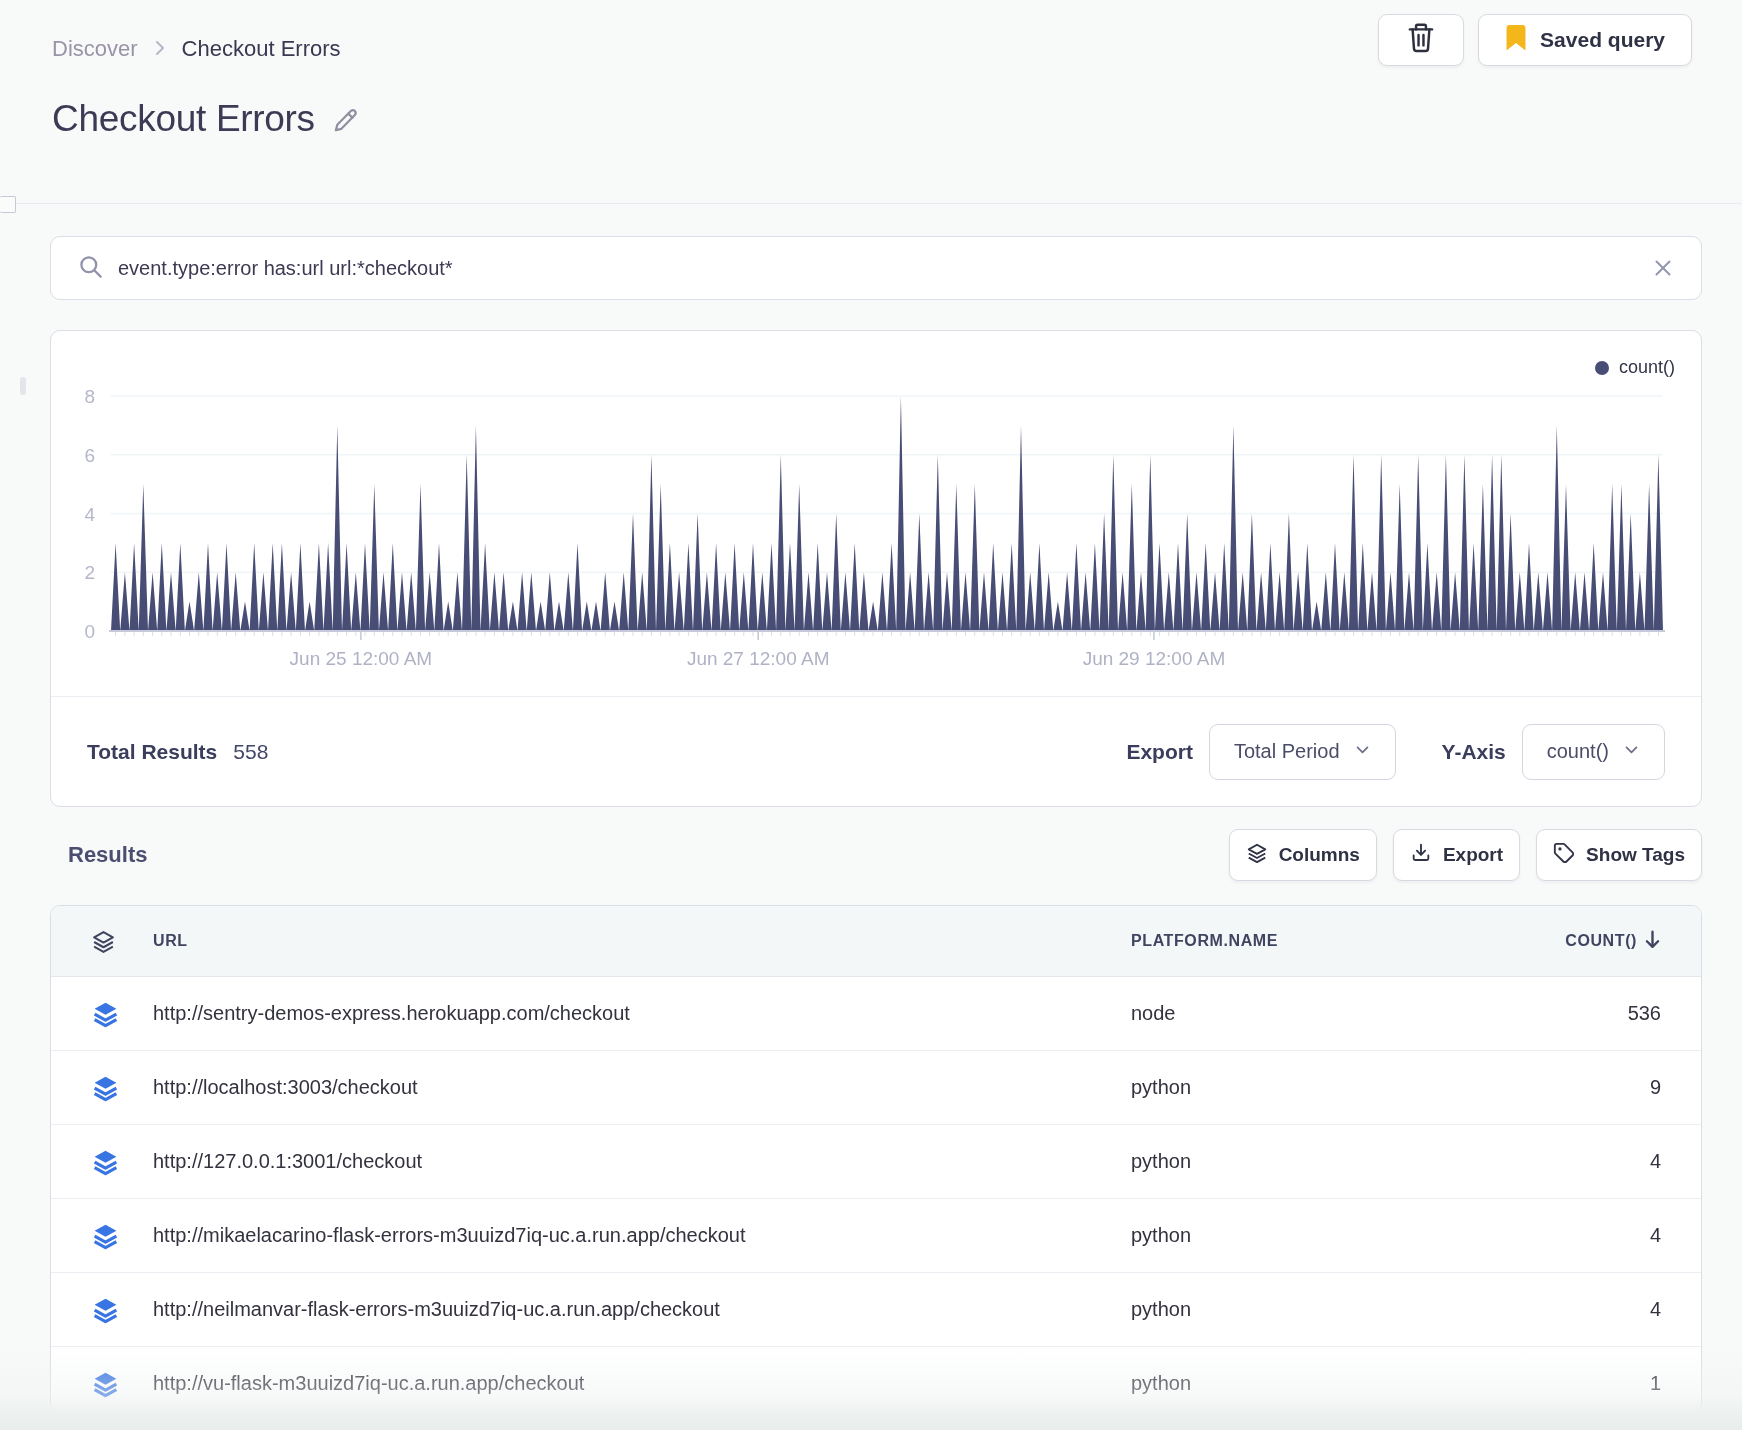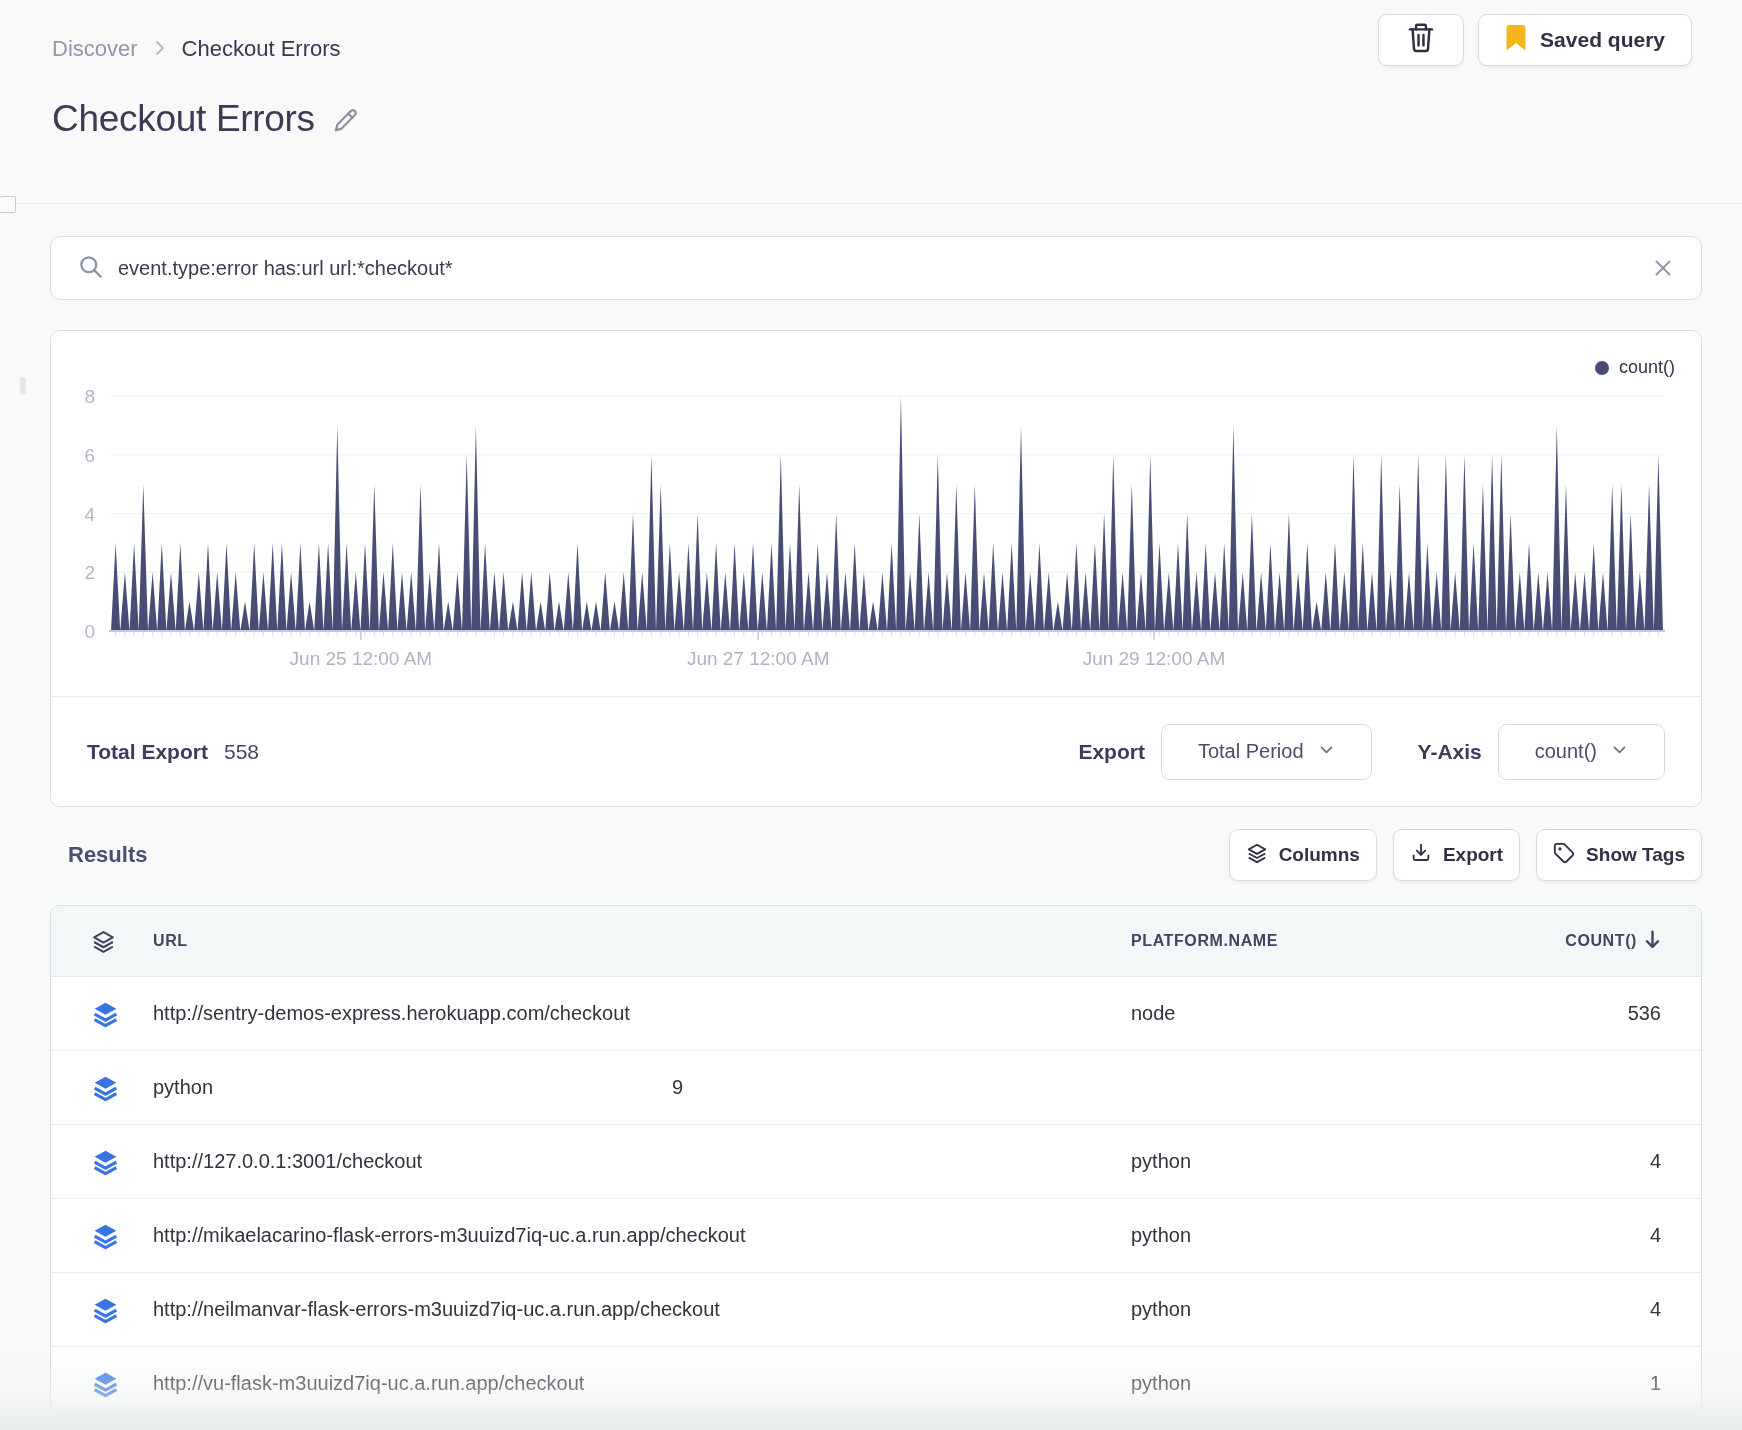--- a/index.html
+++ b/index.html
@@ -39,21 +39,21 @@
   .legend{position:absolute;right:26px;top:26px;display:flex;align-items:center;gap:10px;font-size:18px;color:#33344A;}
   .legend-dot{width:14px;height:14px;border-radius:50%;background:#484D75;}
   #chart-svg{position:absolute;left:0;top:30px;}
   .chart-footer{position:absolute;left:0;right:0;top:365px;bottom:0;border-top:1.5px solid #ECECF3;
                 display:flex;align-items:center;padding:0 36px;}
   .total-label{font-size:21px;font-weight:700;color:#3A3D5C;}
   .total-value{font-size:21px;color:#42466A;margin-left:16px;}
   .spacer{flex:1;}
   .ctl-label{font-size:21px;font-weight:700;color:#3A3D5C;margin:0 16px 0 0;}
   .ctl-label.second{margin-left:46px;}
-  .dropdown{display:inline-flex;align-items:center;gap:14px;height:56px;padding:0 36px;background:#fff;
+  .dropdown{display:inline-flex;align-items:center;gap:14px;height:56px;padding:0 24px;background:#fff;
             border:1.5px solid #D6D6E1;border-radius:9px;font-family:inherit;font-size:20px;color:#4A4D68;cursor:pointer;}
 
   
   .results-row{position:absolute;left:52px;top:826px;width:1650px;display:flex;align-items:center;}
   .results-row h2{margin:16px;font-size:22px;font-weight:700;color:#4B4E70;}
   .results-actions{margin-left:auto;display:flex;gap:16px;}
   .small-btn{height:52px;display:inline-flex;align-items:center;gap:11px;padding:0 16px;background:#fff;
              border:1.5px solid #D9D9E3;border-radius:9px;box-shadow:0 2px 3px rgba(43,35,81,0.05);
              font-family:inherit;font-size:19px;font-weight:700;color:#2F3145;cursor:pointer;}
 
@@ -329,21 +329,21 @@
         <line x1="1598.1" y1="271" x2="1598.1" y2="275" stroke="#DBDDE8" stroke-width="1"></line>
         <line x1="1607.4" y1="271" x2="1607.4" y2="275" stroke="#DBDDE8" stroke-width="1"></line>
         <line x1="309.872" y1="271" x2="309.872" y2="279" stroke="#C2C5D6" stroke-width="1.5"></line>
         <text x="309.872" y="304" text-anchor="middle" font-size="19" fill="#AFB2C5" font-family="Liberation Sans, sans-serif">Jun 25 12:00 AM</text>
         <line x1="707.184" y1="271" x2="707.184" y2="279" stroke="#C2C5D6" stroke-width="1.5"></line>
         <text x="707.184" y="304" text-anchor="middle" font-size="19" fill="#AFB2C5" font-family="Liberation Sans, sans-serif">Jun 27 12:00 AM</text>
         <line x1="1102.944" y1="271" x2="1102.944" y2="279" stroke="#C2C5D6" stroke-width="1.5"></line>
         <text x="1102.944" y="304" text-anchor="middle" font-size="19" fill="#AFB2C5" font-family="Liberation Sans, sans-serif">Jun 29 12:00 AM</text>
       </svg>
     <div class="chart-footer">
-      <span class="total-label">Total Export</span>
+      <span class="total-label">Total Results</span>
       <span class="total-value">558</span>
       <span class="spacer"></span>
       <span class="ctl-label">Export</span>
       <button class="dropdown">
         <span>Total Period</span>
         <span>
           <svg width="17" height="17" viewBox="0 0 24 24" fill="none" stroke="#6B6E89" stroke-width="2.4" stroke-linecap="round" stroke-linejoin="round">
               <path d="M5 9 l7 7 7-7"></path>
             </svg>
         </span>
@@ -430,20 +430,21 @@
     <span class="col-count">536</span>
   </div>
         <div class="trow">
     <span class="col-icon">
       <svg width="29" height="29" viewBox="0 0 24 24" fill="none" stroke-linejoin="round">
         <path d="M12 3 L21 8 12 13 3 8 Z" fill="#3875E3"></path>
         <path d="M3 12.5 L12 17.5 21 12.5" stroke="#3875E3" stroke-width="2.6"></path>
         <path d="M3 17 L12 22 21 17" stroke="#3875E3" stroke-width="2.6"></path>
       </svg>
     </span>
+    <span class="col-url">http://localhost:3003/checkout</span>
     <span class="col-platform">python</span>
     <span class="col-count">9</span>
   </div>
         <div class="trow">
     <span class="col-icon">
       <svg width="29" height="29" viewBox="0 0 24 24" fill="none" stroke-linejoin="round">
         <path d="M12 3 L21 8 12 13 3 8 Z" fill="#3875E3"></path>
         <path d="M3 12.5 L12 17.5 21 12.5" stroke="#3875E3" stroke-width="2.6"></path>
         <path d="M3 17 L12 22 21 17" stroke="#3875E3" stroke-width="2.6"></path>
       </svg>

